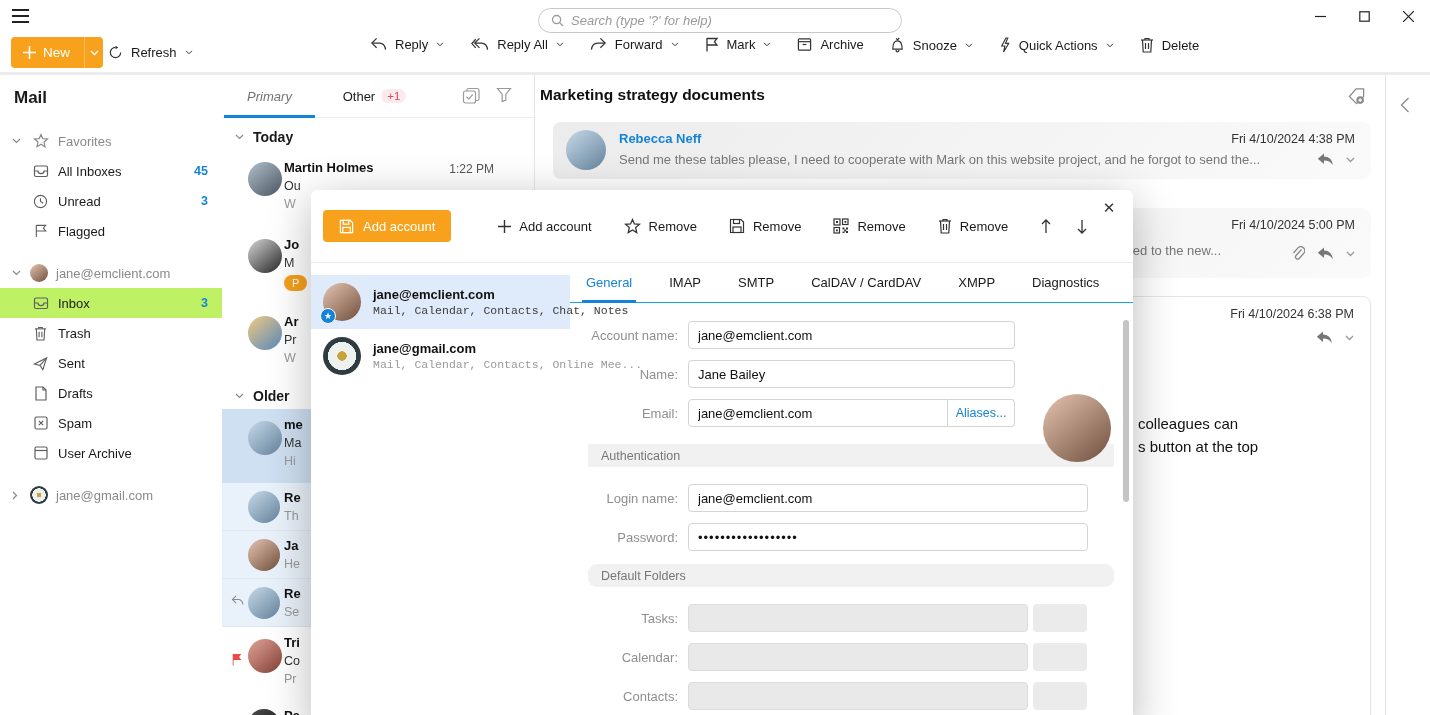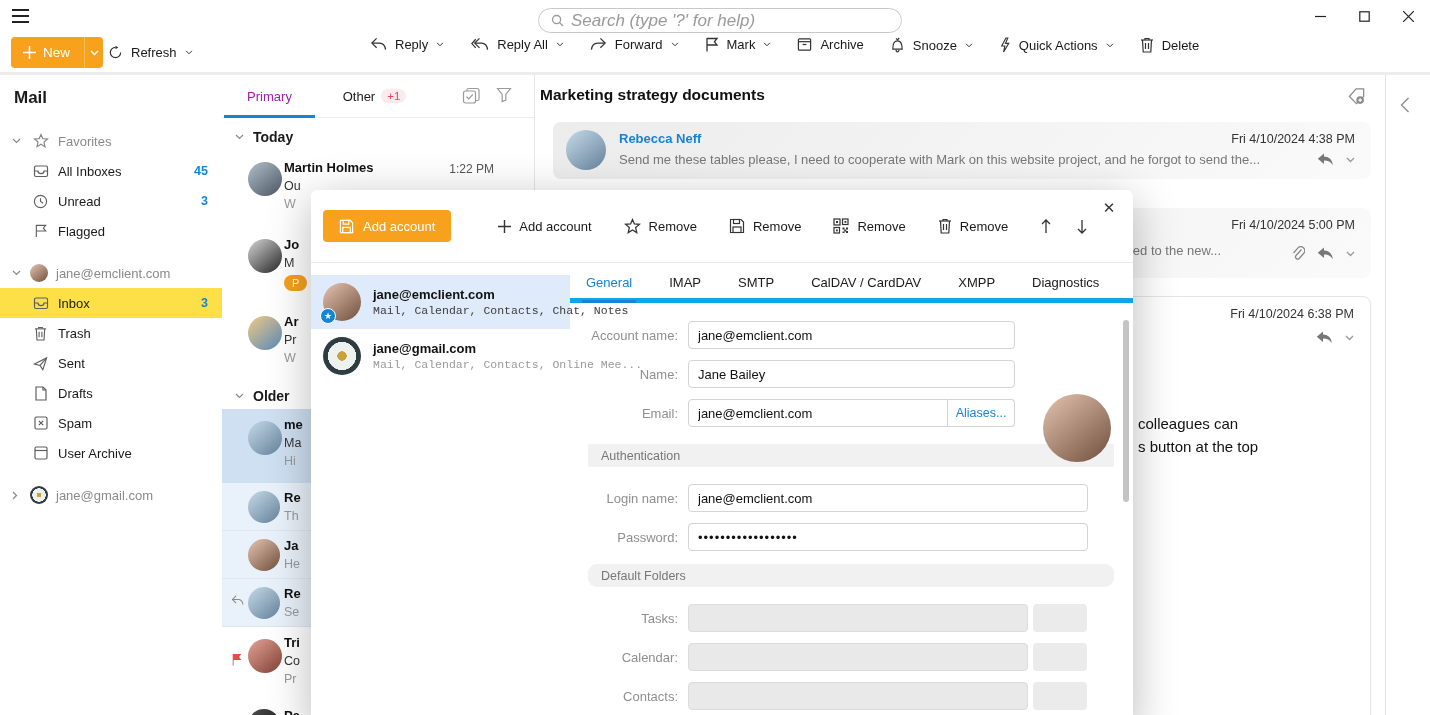--- a/index.html
+++ b/index.html
@@ -11,21 +11,21 @@
   }
   svg { display:block; }
 
   
   .topbar { position:absolute; left:0; top:0; width:1430px; height:33px; background:#fff; }
   .hamburger { position:absolute; left:12px; top:9px; width:17px; height:14px; cursor:pointer; }
   .hamburger i { display:block; height:2px; background:#222; margin-bottom:4px; }
   .searchbox { position:absolute; left:538px; top:8px; width:364px; height:25px;
     border:1px solid #c9c9c9; border-radius:13px; display:flex; align-items:center; padding:0 12px; gap:7px; background:#fff; }
   .searchbox input { border:none; outline:none; flex:1; font-family:"Liberation Sans",sans-serif;
-    font-size:17px; font-style:italic; color:#ef4444; background:transparent; }
+    font-size:13px; font-style:italic; color:#ef4444; background:transparent; }
   .searchbox input::placeholder { color:#9a9a9a; font-style:italic; }
   .winctl { position:absolute; top:0; right:0; height:33px; display:flex; }
   .winbtn { width:44px; height:33px; display:flex; align-items:center; justify-content:center; color:#222; cursor:pointer; }
 
   
   .toolbar { position:absolute; left:0; top:33px; width:1430px; height:39px; background:#fff; }
   .newbtn { position:absolute; left:11px; top:4px; height:31px; display:flex; background:#f7a11c; border-radius:4px; overflow:hidden; cursor:pointer; }
   .newbtn .main { display:flex; align-items:center; gap:7px; padding:0 14px 0 12px; color:#fff; font-size:13.5px; }
   .newbtn .drop { width:19px; display:flex; align-items:center; justify-content:center; border-left:1px solid #ffbc55; color:#fff; }
   .tbitem { display:flex; align-items:center; gap:8px; color:#1a1a1a; font-size:13px; cursor:pointer; white-space:nowrap; }
@@ -38,29 +38,29 @@
   
   .sidebar { position:absolute; left:0; top:75px; width:222px; height:640px; background:#fff; }
   .side-title { font-size:17px; font-weight:bold; margin:13px 0 0 14px; }
   .srow { height:30px; display:flex; align-items:center; padding-left:12px; cursor:pointer; position:relative; }
   .srow .cv { width:16px; color:#8a8a8a; display:flex; align-items:center; }
   .srow .ic { width:17px; margin:0 9px 0 4px; color:#5f5f5f; display:flex; align-items:center; justify-content:center; }
   .srow .lbl { flex:1; font-size:13px; color:#1a1a1a; }
   .srow .lbl.gray { color:#8a8a8a; }
   .srow .cnt { color:#1583d7; font-weight:bold; font-size:12.5px; margin-right:14px; }
   .srow.item { padding-left:28px; }
-  .srow.selected { background:#fde047; }
+  .srow.selected { background:#bef264; }
   .mini-av { width:18px; height:18px; border-radius:50%; margin:0 8px 0 2px; }
   .gap12 { height:12px; }
 
   
   .msglist { position:absolute; left:222px; top:75px; width:313px; height:640px; background:#fff; border-right:1px solid #e6e6e6; }
   .mltabs { height:43px; display:flex; align-items:center; border-bottom:1px solid #ededed; }
   .mtab { position:relative; height:43px; display:flex; align-items:center; justify-content:center; gap:6px; cursor:pointer; font-size:13px; }
-  .mtab.primary { width:95px; color:#a21caf; }
+  .mtab.primary { width:95px; color:#737373;font-style:italic; }
   .mtab.primary .ul { position:absolute; left:2px; bottom:0; width:91px; height:3px; background:#1583d7; }
   .mtab.other { width:115px; color:#1a1a1a; }
   .badge-plus { background:#fdeaec; color:#e8455a; font-size:11.5px; padding:1px 6px; border-radius:9px; }
   .mltools { margin-left:auto; display:flex; gap:15px; padding-right:22px; color:#9a9a9a; }
   .mltools span { cursor:pointer; }
   .grouphdr { height:26px; display:flex; align-items:center; gap:9px; padding-left:13px; font-size:14px; font-weight:bold; color:#1a1a1a; margin-top:6px; }
   .grouphdr .cv { color:#8a8a8a; }
   .mrow { position:relative; padding:10px 10px 0 62px; cursor:pointer; }
   .mrow .status { position:absolute; left:9px; top:28px; }
   .dot { width:9px; height:9px; border-radius:50%; background:#f7a11c; }
@@ -112,21 +112,21 @@
   .acctpanel { width:259px; padding-top:12px; }
   .acct { display:flex; align-items:center; gap:12px; padding:8px 10px 8px 12px; cursor:pointer; }
   .acct.sel { background:#dfeafa; }
   .acct .aav { position:relative; width:38px; height:38px; border-radius:50%; flex:none; }
   .starbadge { position:absolute; left:-3px; bottom:-3px; width:16px; height:16px; border-radius:50%;
     background:#1583d7; color:#fff; font-size:9px; display:flex; align-items:center; justify-content:center; border:1.5px solid #fff; }
   .acct .t1 { font-size:13px; font-weight:bold; color:#111; }
   .acct .t2 { font-size:11.5px; color:#3c3c3c; margin-top:2px; white-space:nowrap;font-family:Liberation Mono, monospace; }
   .acct .t2.gray { color:#9a9a9a; }
   .dlg-content { width:563px; position:relative; }
-  .dtabs { height:40px; display:flex; align-items:flex-start; padding-left:16px; border-bottom:5px solid #0ea5e9; }
+  .dtabs { height:40px; display:flex; align-items:flex-start; padding-left:16px; border-bottom:1px solid #0ea5e9; }
   .dtab { position:relative; height:40px; display:flex; align-items:center; padding:0 0 2px 0; margin-right:37px; font-size:13px; color:#1a1a1a; cursor:pointer; white-space:nowrap; }
   .dtab.active { color:#1583d7; }
   .dtab.active .ul { position:absolute; left:-4px; right:-4px; bottom:0; height:3px; background:#1583d7; }
   .dform { position:relative; padding-top:18px; }
   .frow { display:flex; align-items:center; margin-bottom:11px; }
   .flabel { width:118px; text-align:right; padding-right:10px; color:#8f8f8f; font-size:13px; flex:none; }
   .tinput { height:28px; border:1px solid #d4d4d4; border-radius:4px; padding:0 9px; font-size:13px;
     font-family:"Liberation Sans",sans-serif; color:#111; outline:none; background:#fff; }
   .w327 { width:327px; }
   .w400 { width:400px; }

